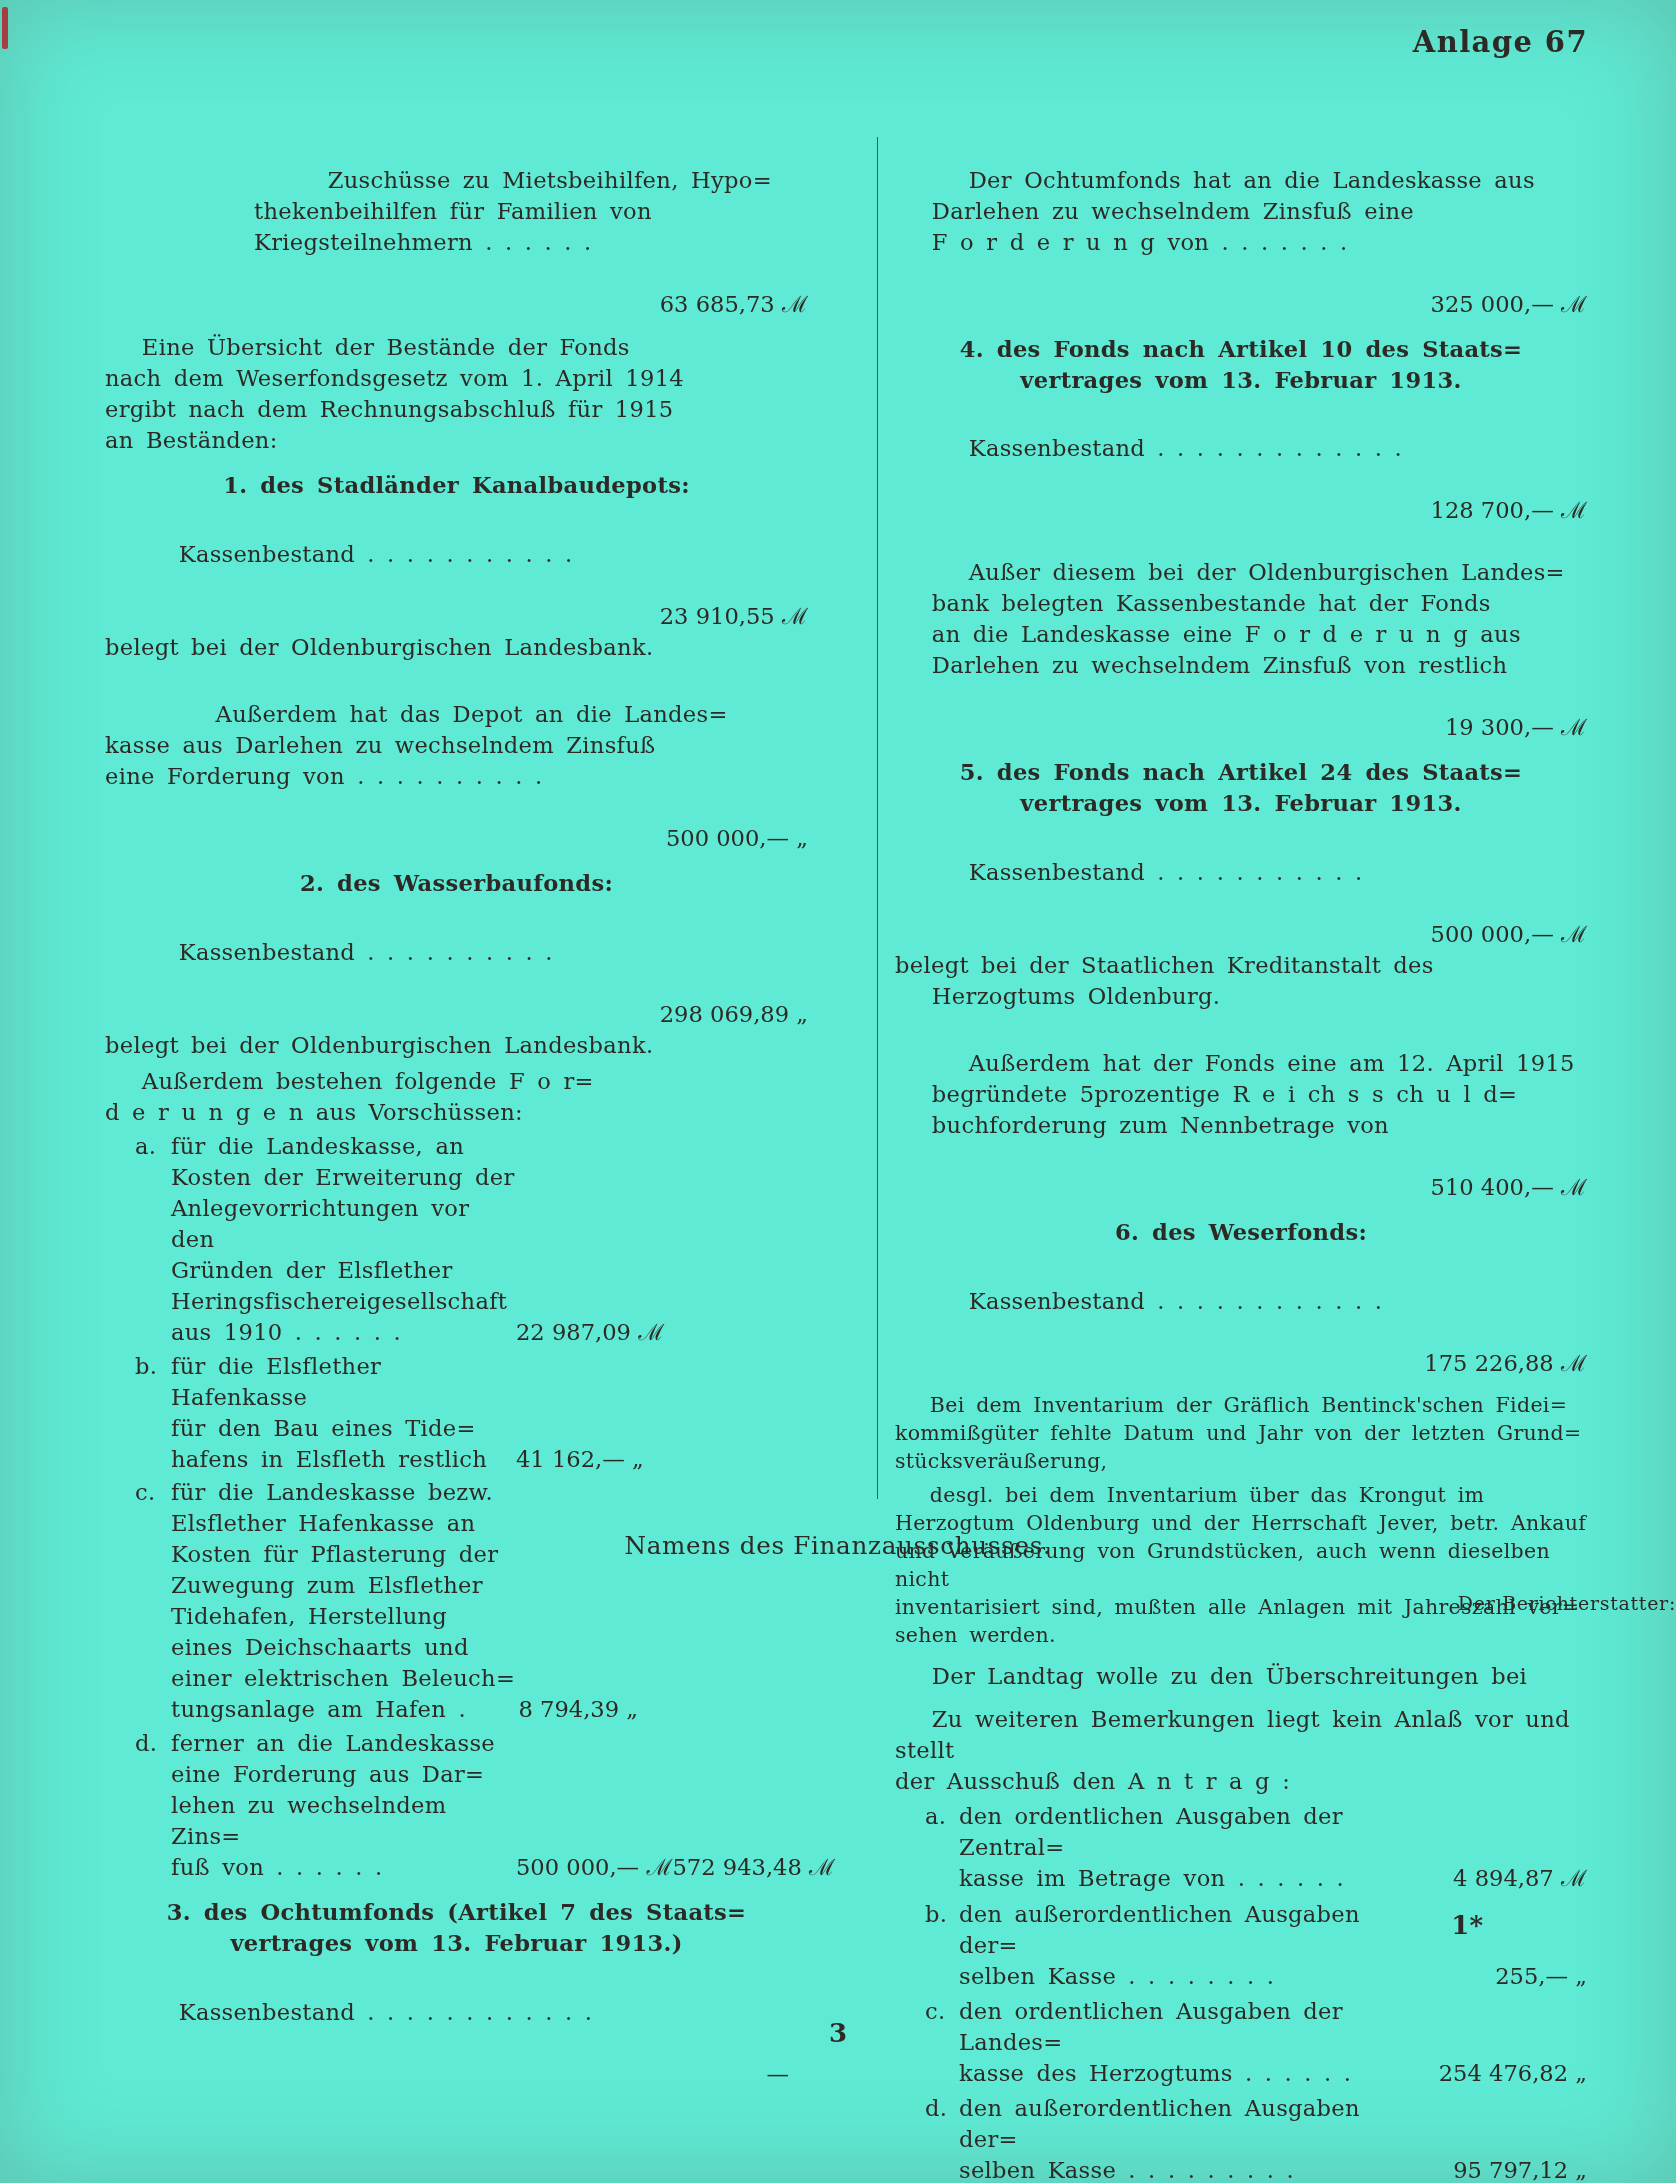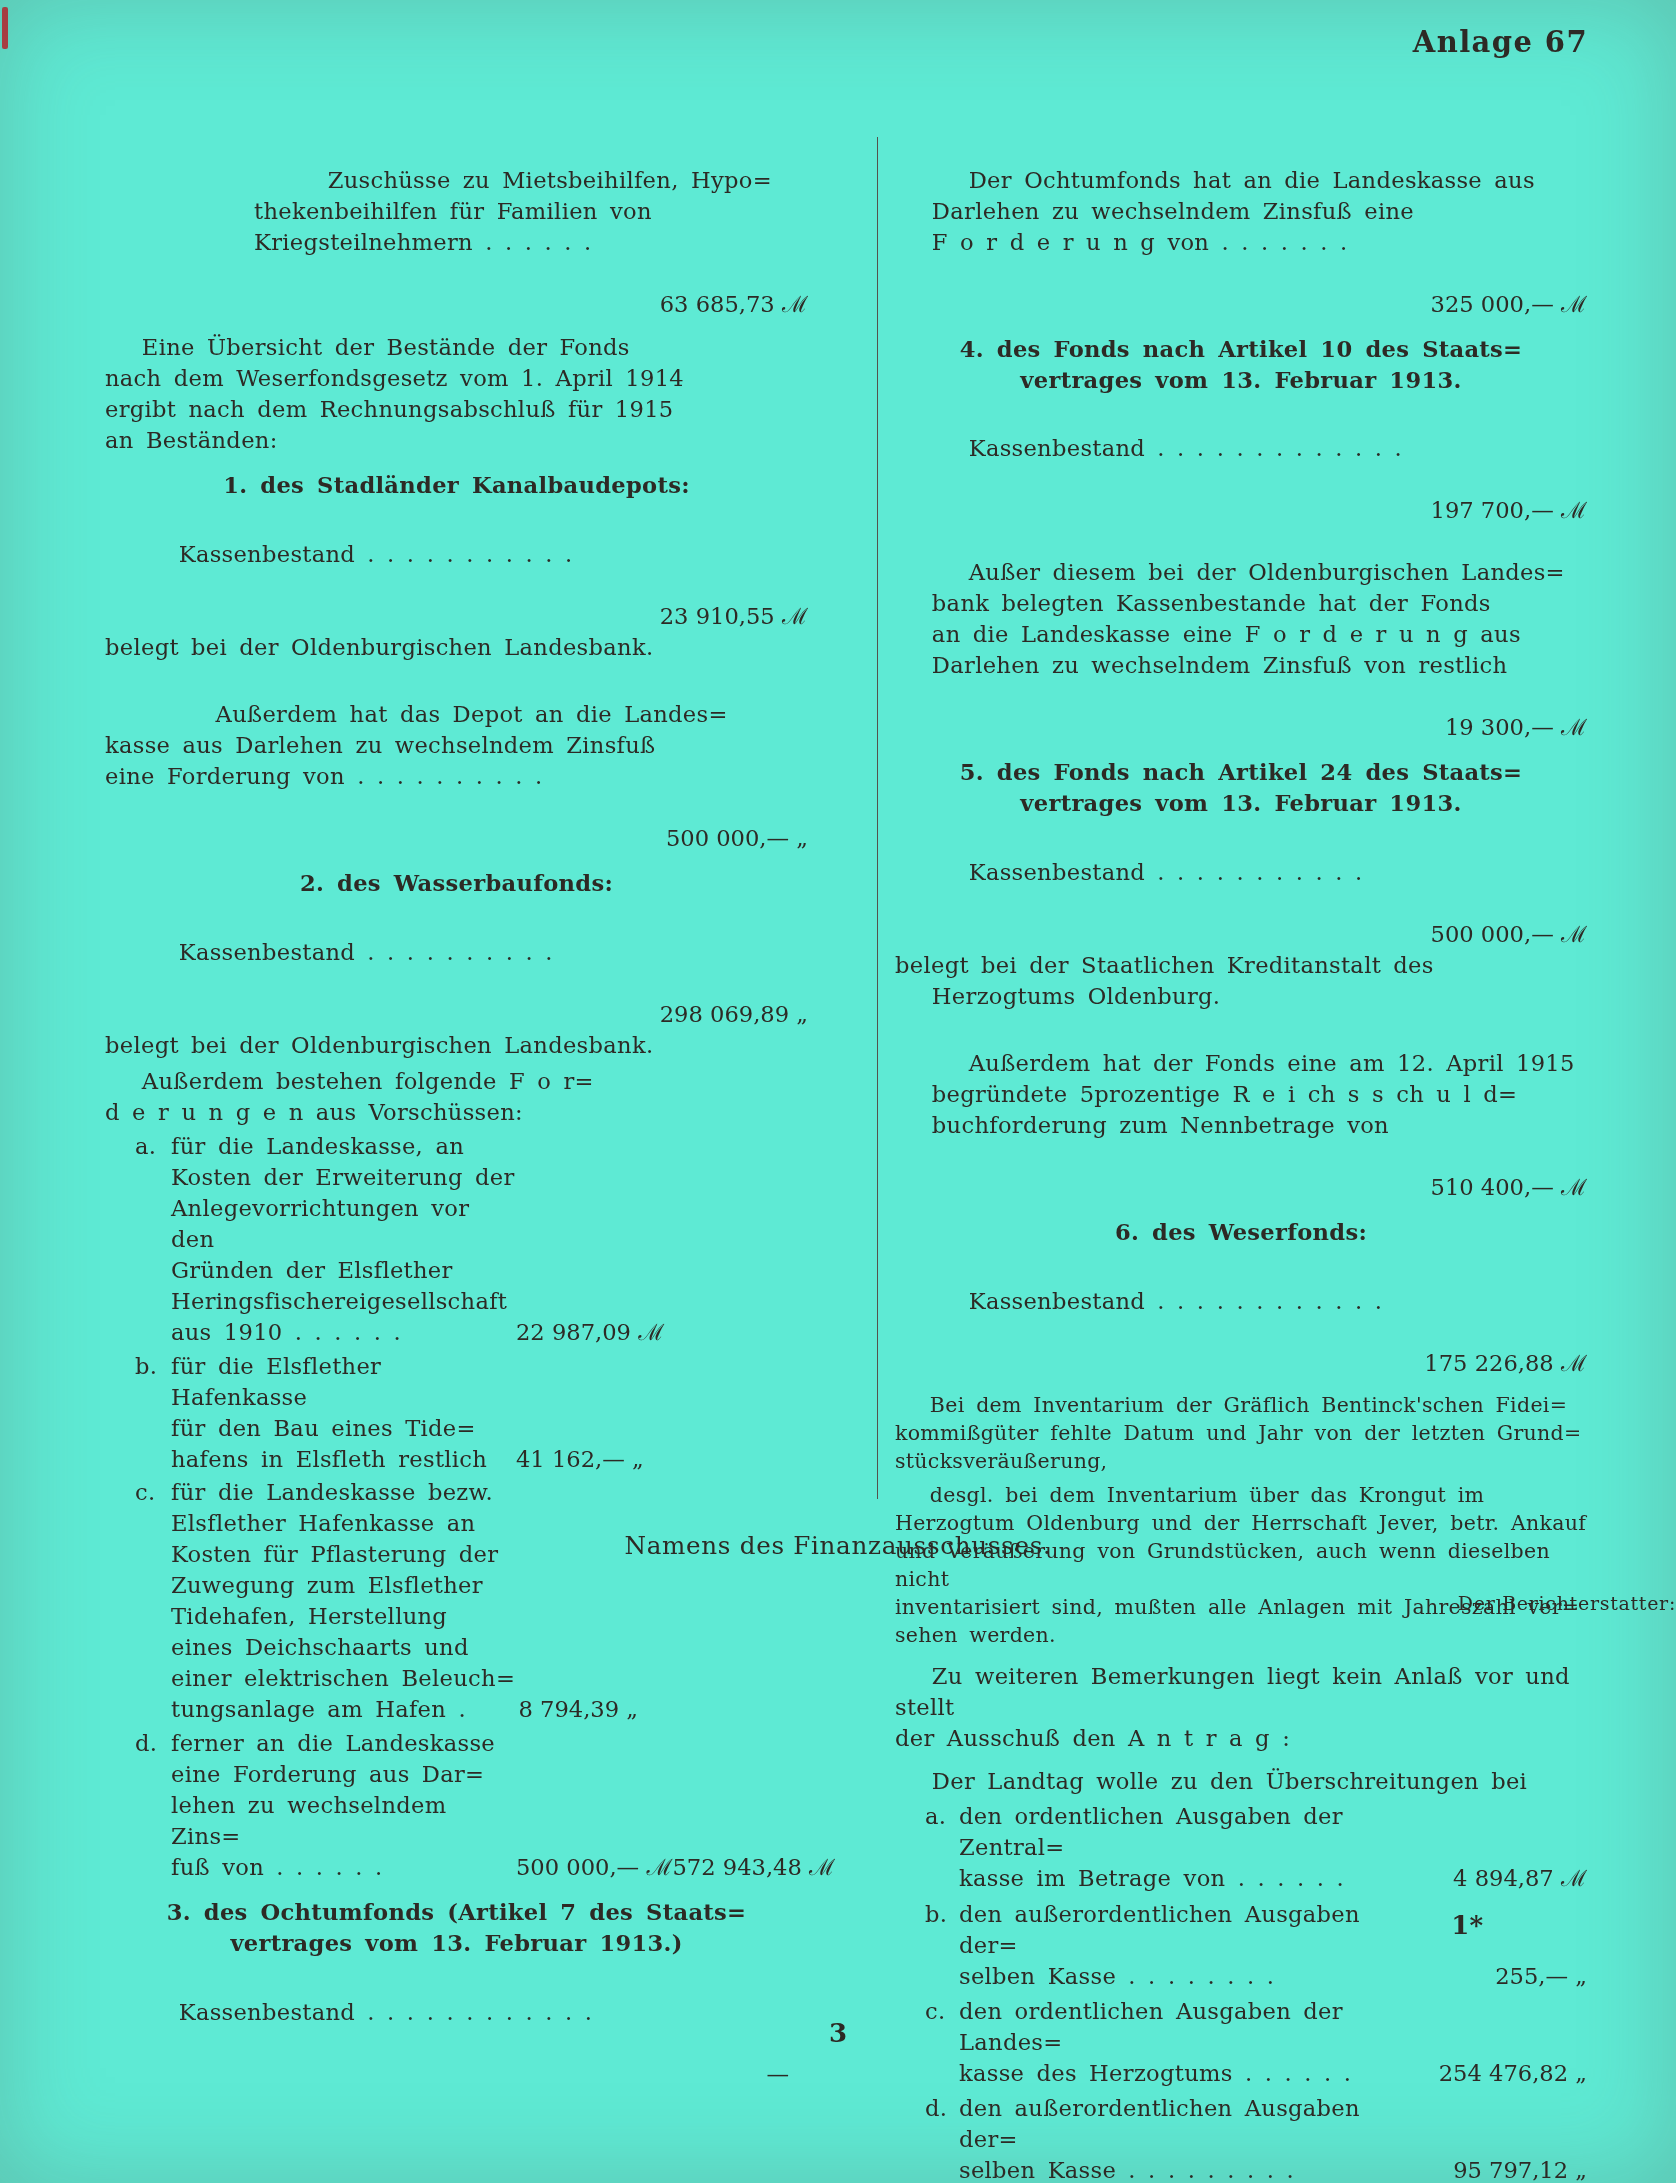--- a/index.html
+++ b/index.html
@@ -252,21 +252,21 @@
    Darlehen zu wechselndem Zinsfuß eine
    F o r d e r u n g von . . . . . . .</span>
       <span class="amt">325 000,— ℳ</span>
     </div>
 
     <div class="h">4. des Fonds nach Artikel 10 des Staats=
 vertrages vom 13. Februar 1913.</div>
 
     <div class="para">
       <span>Kassenbestand . . . . . . . . . . . . .</span>
-      <span class="amt">197 700,— ℳ</span>
+      <span class="amt">128 700,— ℳ</span>
     </div>
 
     <div class="para">
       <span>Außer diesem bei der Oldenburgischen Landes=
    bank belegten Kassenbestande hat der Fonds
    an die Landeskasse eine F o r d e r u n g aus
    Darlehen zu wechselndem Zinsfuß von restlich</span>
       <span class="amt">19 300,— ℳ</span>
     </div>
 
@@ -298,24 +298,24 @@
     <div class="para small gap">   Bei dem Inventarium der Gräflich Bentinck'schen Fidei=
 kommißgüter fehlte Datum und Jahr von der letzten Grund=
 stücksveräußerung,</div>
 
     <div class="para small gap-sm">   desgl. bei dem Inventarium über das Krongut im
 Herzogtum Oldenburg und der Herrschaft Jever, betr. Ankauf
 und Veräußerung von Grundstücken, auch wenn dieselben nicht
 inventarisiert sind, mußten alle Anlagen mit Jahreszahl ver=
 sehen werden.</div>
 
+    <div class="para gap">   Der Landtag wolle zu den Überschreitungen bei</div>
+
     <div class="para gap">   Zu weiteren Bemerkungen liegt kein Anlaß vor und stellt
 der Ausschuß den A n t r a g :</div>
-
-    <div class="para gap">   Der Landtag wolle zu den Überschreitungen bei</div>
 
     <div class="ritem">
       <span class="rmark">a.</span>
       <span class="rtext">den ordentlichen Ausgaben der Zentral=
 kasse im Betrage von . . . . . .</span>
       <span class="ramt">4 894,87 ℳ</span>
     </div>
 
     <div class="ritem">
       <span class="rmark">b.</span>

